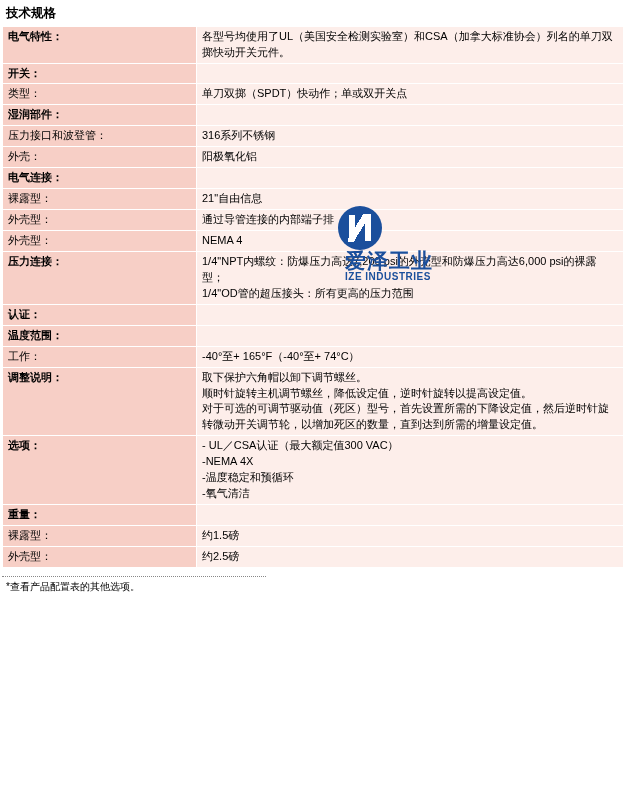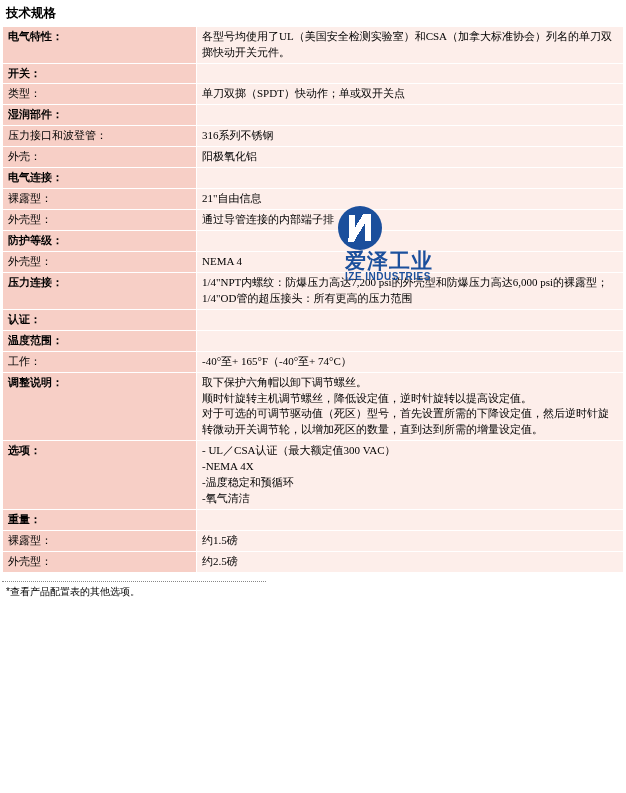--- a/index.html
+++ b/index.html
@@ -27,21 +27,20 @@
     font-weight: bold;
     padding: 2px 0 4px 4px;
     line-height: 1.25;
   }
   table.spec {
     width: 622px;
     border-collapse: collapse;
     table-layout: fixed;
     font-size: 11px;
     line-height: 1.45;
-    font-family: Liberation Serif, serif;
   }
   table.spec td {
     vertical-align: top;
     padding: 2px 5px 2px 5px;
     border: 1px solid #ffffff;
   }
   td.label {
     width: 183px;
     background: #f7cfc6;
     font-weight: bold;
@@ -163,24 +162,20 @@
       </tr>
       <tr>
         <td class="label sub">裸露型：</td>
         <td class="value">21"自由信息</td>
       </tr>
       <tr>
         <td class="label sub">外壳型：</td>
         <td class="value">通过导管连接的内部端子排</td>
       </tr>
       <tr>
-        <td class="label">防护等级：</td>
-        <td class="value"></td>
-      </tr>
-      <tr>
         <td class="label sub">外壳型：</td>
         <td class="value">NEMA 4</td>
       </tr>
       <tr>
         <td class="label">压力连接：</td>
         <td class="value">1/4"NPT内螺纹：防爆压力高达7,200 psi的外壳型和防爆压力高达6,000 psi的裸露型；
 1/4"OD管的超压接头：所有更高的压力范围</td>
       </tr>
       <tr>
         <td class="label">认证：</td>

